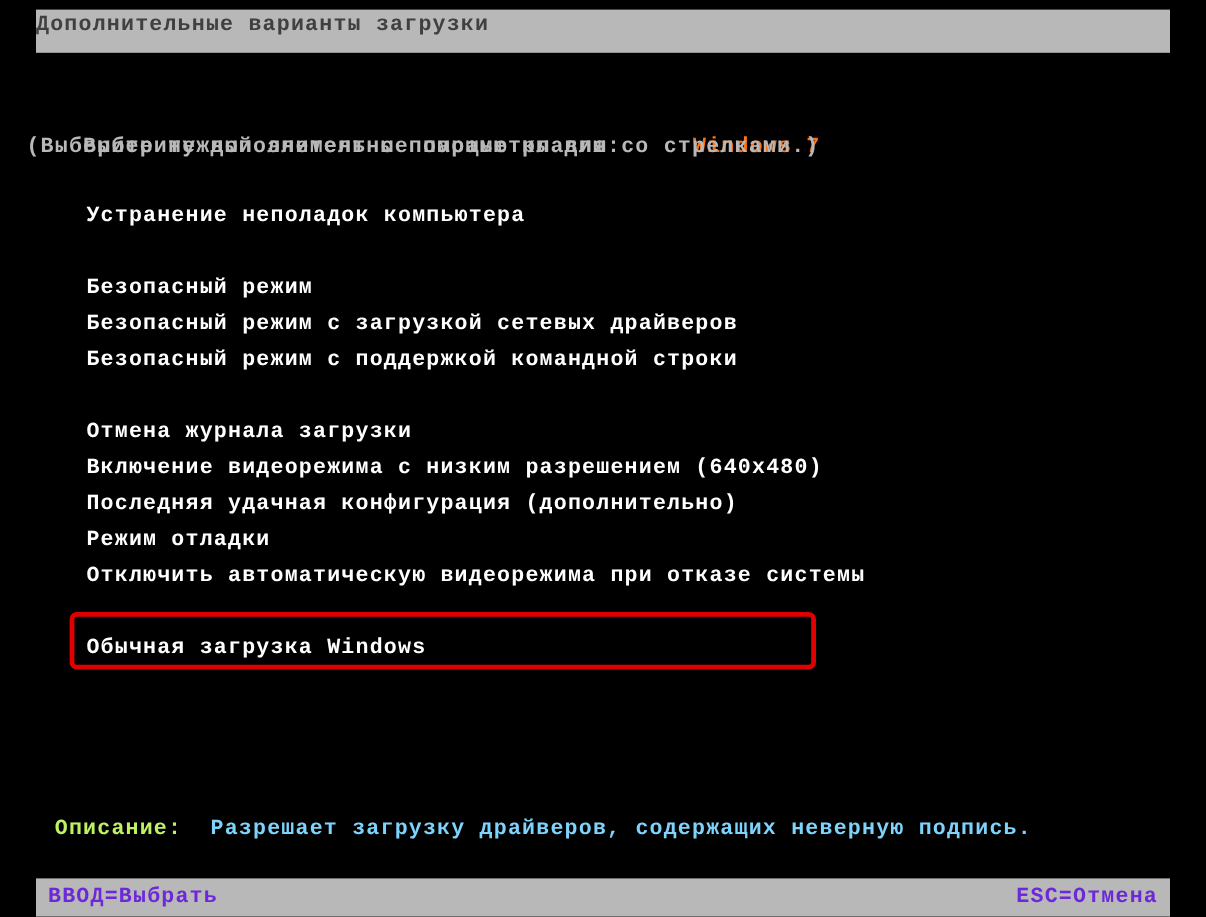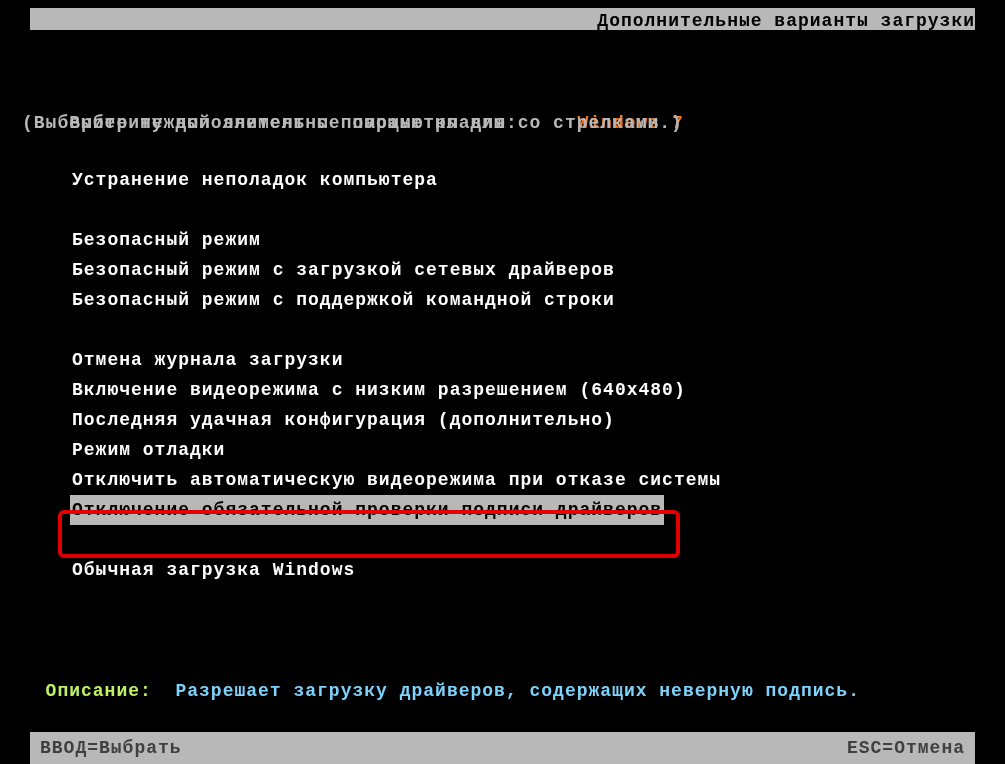--- a/index.html
+++ b/index.html
@@ -16,24 +16,24 @@
     font-weight: bold;
     color: #b8b8b8;
     letter-spacing: 1px;
     position: relative;
   }
   .title-bar {
     position: absolute;
     top: 8px;
     left: 30px;
     right: 30px;
-    height: 22px;
+    height: 36px;
     background: #b8b8b8;
-    color: #000000;
-    text-align: right;
+    color: #404040;
+    text-align: left;
     line-height: 26px;
   }
   .content {
     position: absolute;
     top: 78px;
     left: 22px;
     right: 22px;
   }
   .line {
     height: 30px;
@@ -91,21 +91,21 @@
   .desc-text {
     color: #7dd3fc;
   }
   .footer {
     position: absolute;
     left: 30px;
     right: 30px;
     bottom: 0;
     height: 32px;
     background: #b8b8b8;
-    color: #404040;
+    color: #6d28d9;
     line-height: 32px;
     display: flex;
     justify-content: space-between;
     padding: 0 10px;
   }
 </style>
 </head>
 <body>
 
 <div class="title-bar">
@@ -145,23 +145,20 @@
     </div>
   <div class="menu-row">
       <span class="menu-item">Последняя удачная конфигурация (дополнительно)</span>
     </div>
   <div class="menu-row">
       <span class="menu-item">Режим отладки</span>
     </div>
   <div class="menu-row">
       <span class="menu-item">Отключить автоматическую видеорежима при отказе системы</span>
     </div>
-  <div class="menu-row">
-      <span class="menu-item selected">Отключение обязательной проверки подписи драйверов</span>
-    </div>
   <div class="gap"></div>
 
   <div class="menu-row">
       <span class="menu-item">Обычная загрузка Windows</span>
     </div>
 </div>
 
 <div class="highlight-box"></div>
 
 <div class="desc line">

